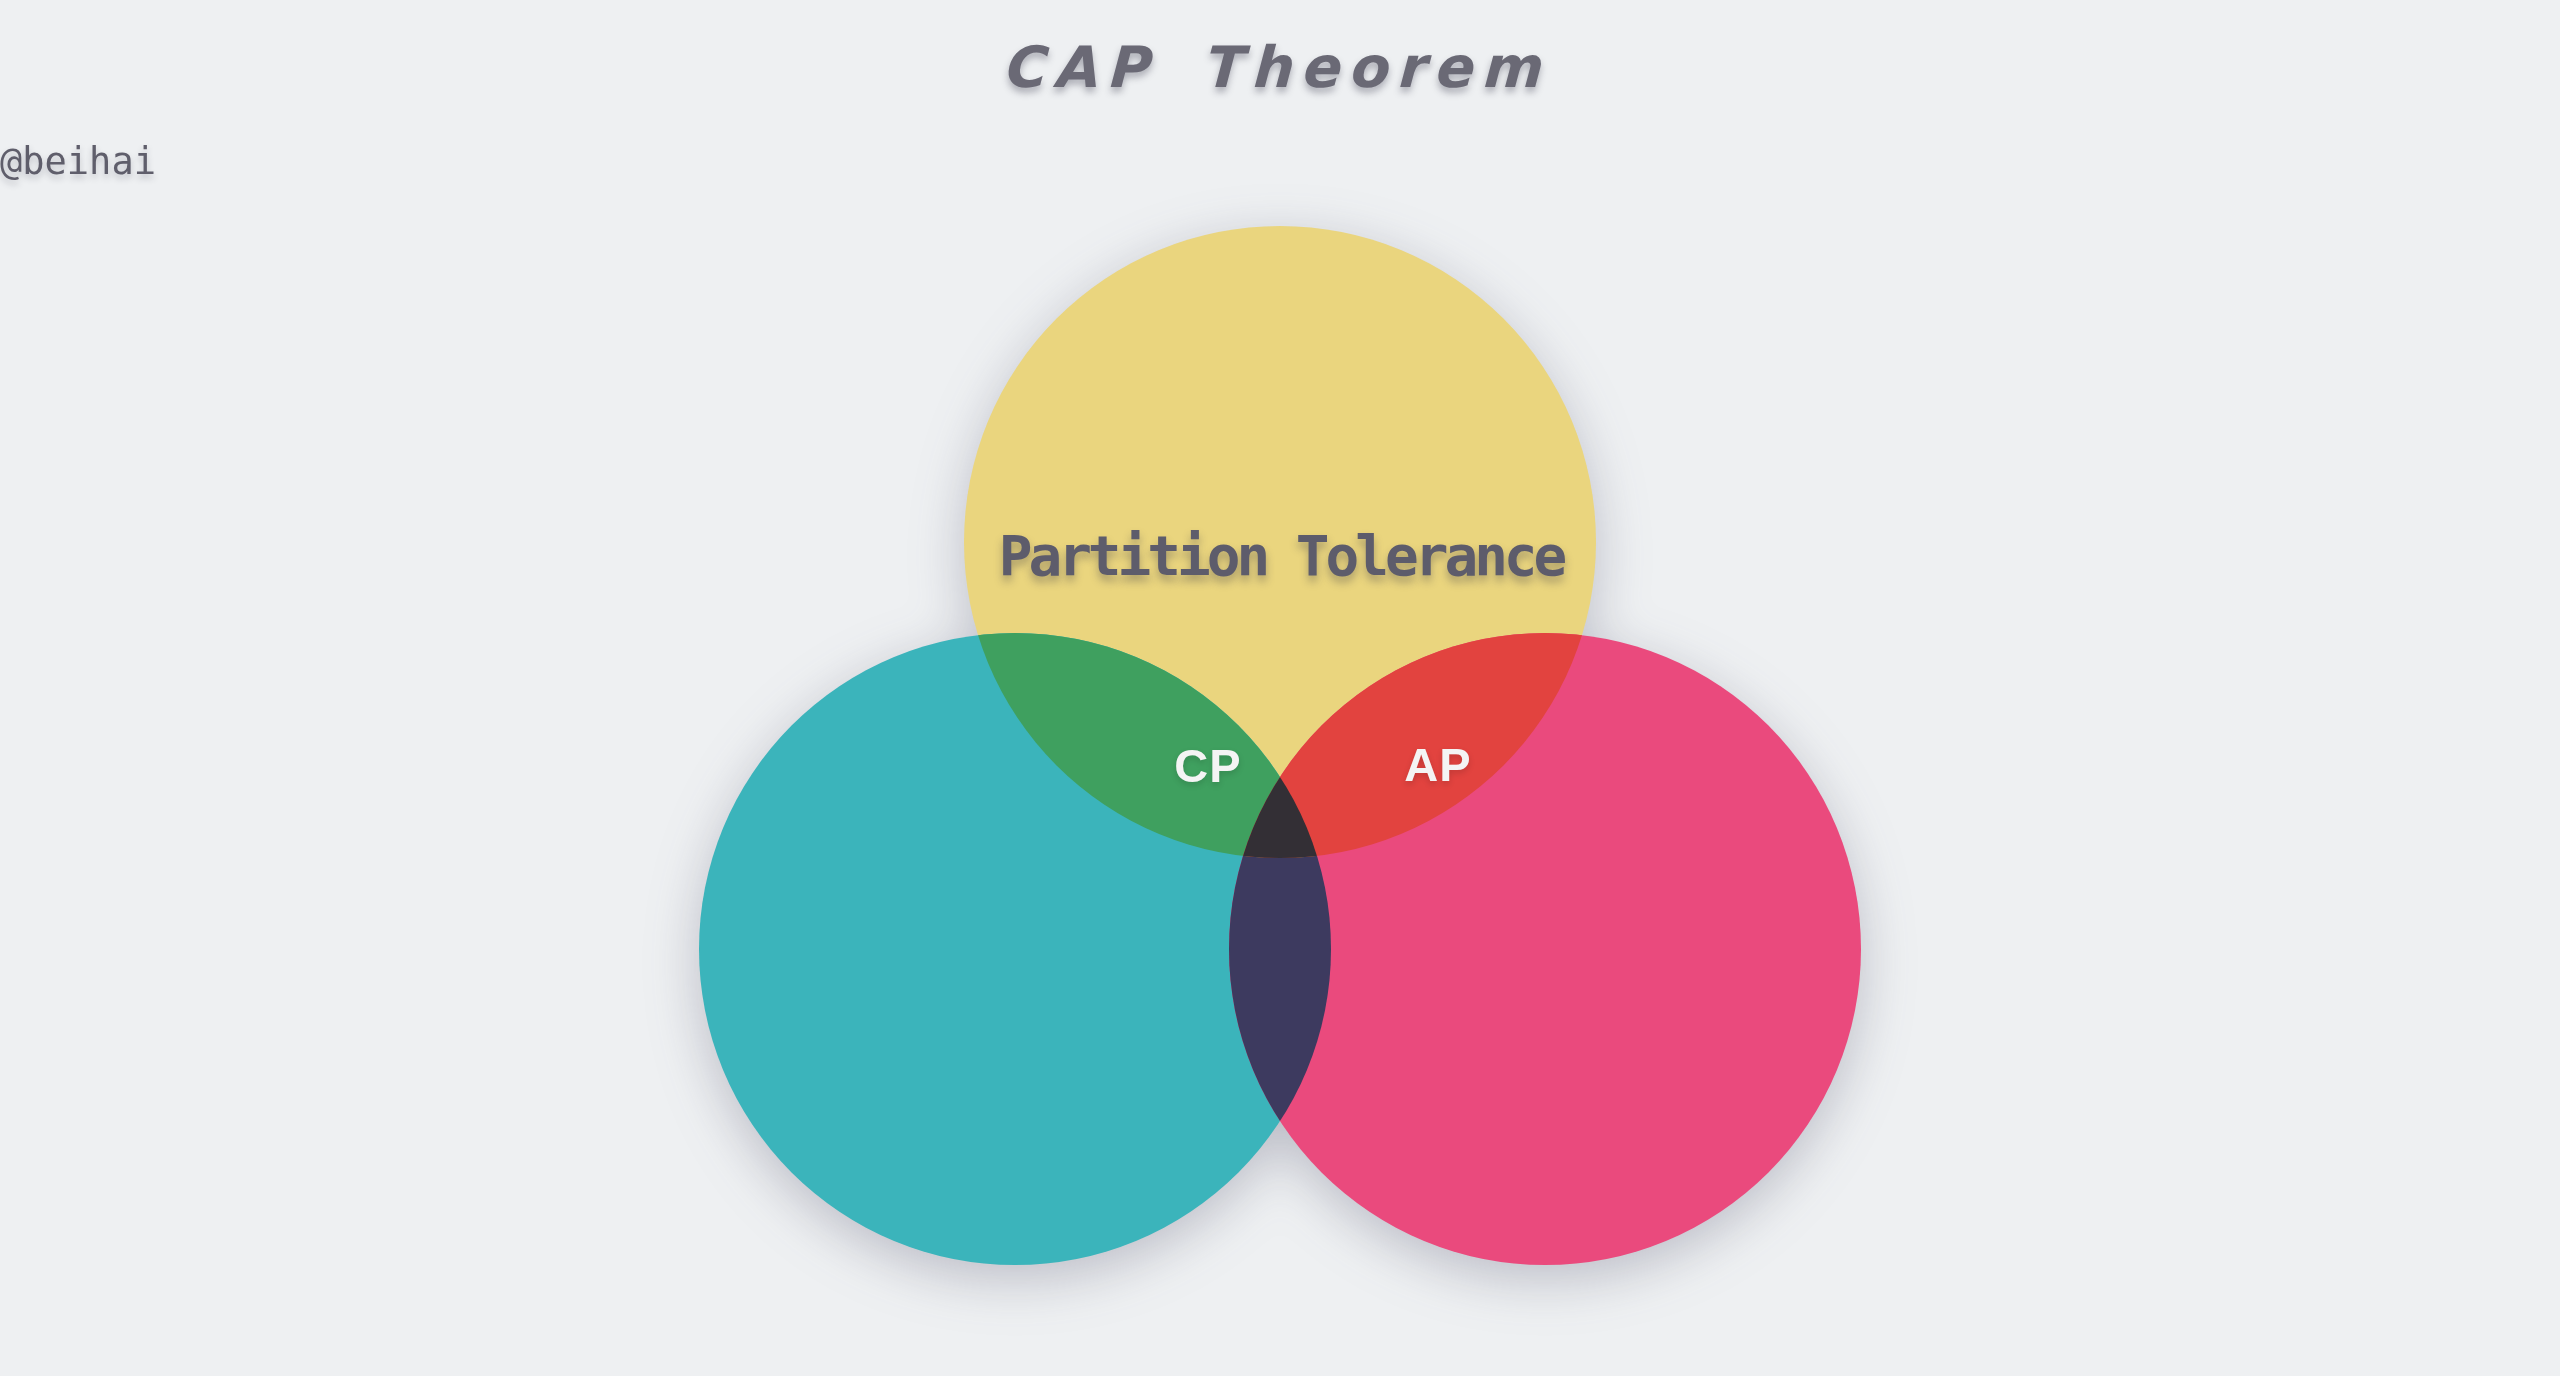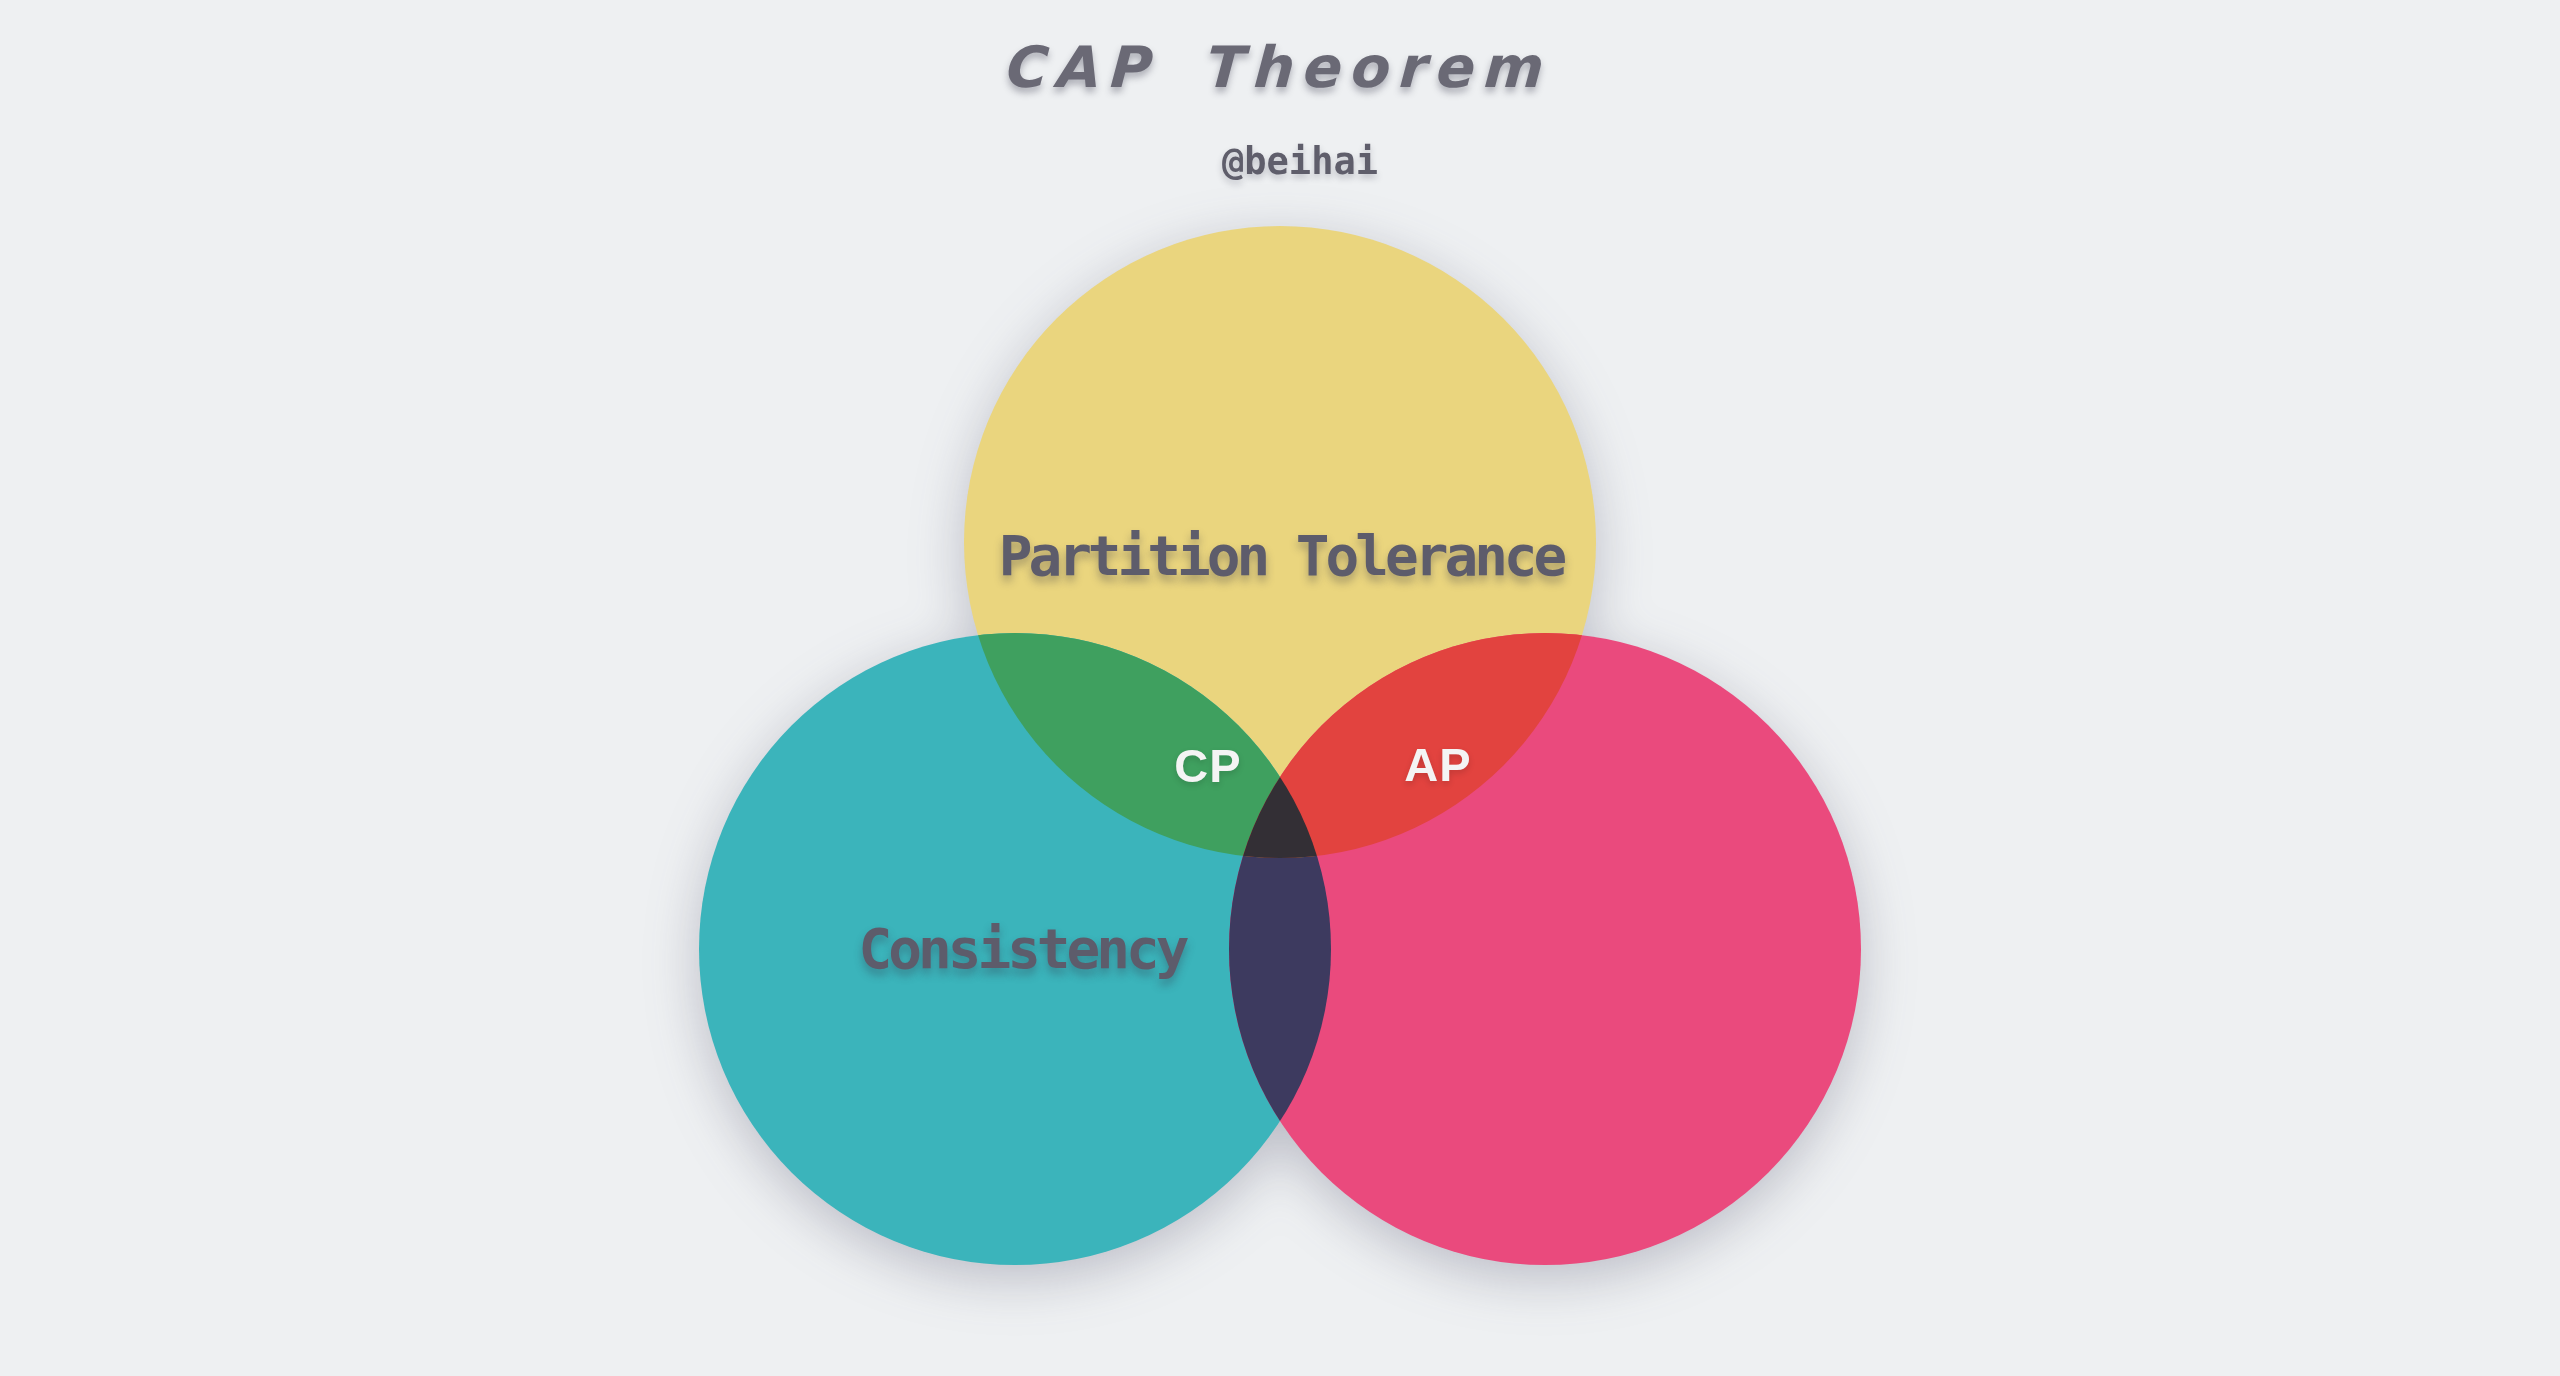--- a/index.html
+++ b/index.html
@@ -31,28 +31,27 @@
     word-spacing: 16px;
     text-shadow: 0 5px 7px rgba(50, 50, 70, 0.35);
     transform: skewX(-4deg);
     white-space: nowrap;
   }
   .page-subtitle {
     position: absolute;
     left: 0;
     right: 0;
     top: 140px;
-    text-align: center;
+    text-align: left;
     font-family: "DejaVu Sans Mono", monospace;
-    font-weight: bold;
+    font-weight: normal;
     font-size: 37px;
     letter-spacing: 0px;
     text-shadow: 0 4px 6px rgba(50, 50, 70, 0.25);
     white-space: nowrap;
-    padding-left: 40px;
   }
   .venn-svg {
     position: absolute;
     left: 0;
     top: 0;
     width: 2560px;
     height: 1376px;
     filter: drop-shadow(0 14px 26px rgba(60, 60, 90, 0.28));
   }
   .set-label {
@@ -114,20 +113,19 @@
       <circle cx="1545" cy="949" r="316" fill="#E2433F"></circle>
 
       <g clip-path="url(#clipConsistency)">
         <circle cx="1545" cy="949" r="316" fill="#332F35"></circle>
       </g>
     </g>
   </svg>
 
   <div class="set-label label-partition" style="color: rgb(93, 92, 107);">Partition Tolerance</div>
 
-  <div class="set-label label-consistency" style="color: rgb(93, 92, 107);">Consistency</div>
 
 
   <div class="ix-label label-cp" style="color: rgb(244, 244, 244);">CP</div>
 
   <div class="ix-label label-ap" style="color: rgb(244, 244, 244);">AP</div>
 
 </div>
 
 </body></html>

